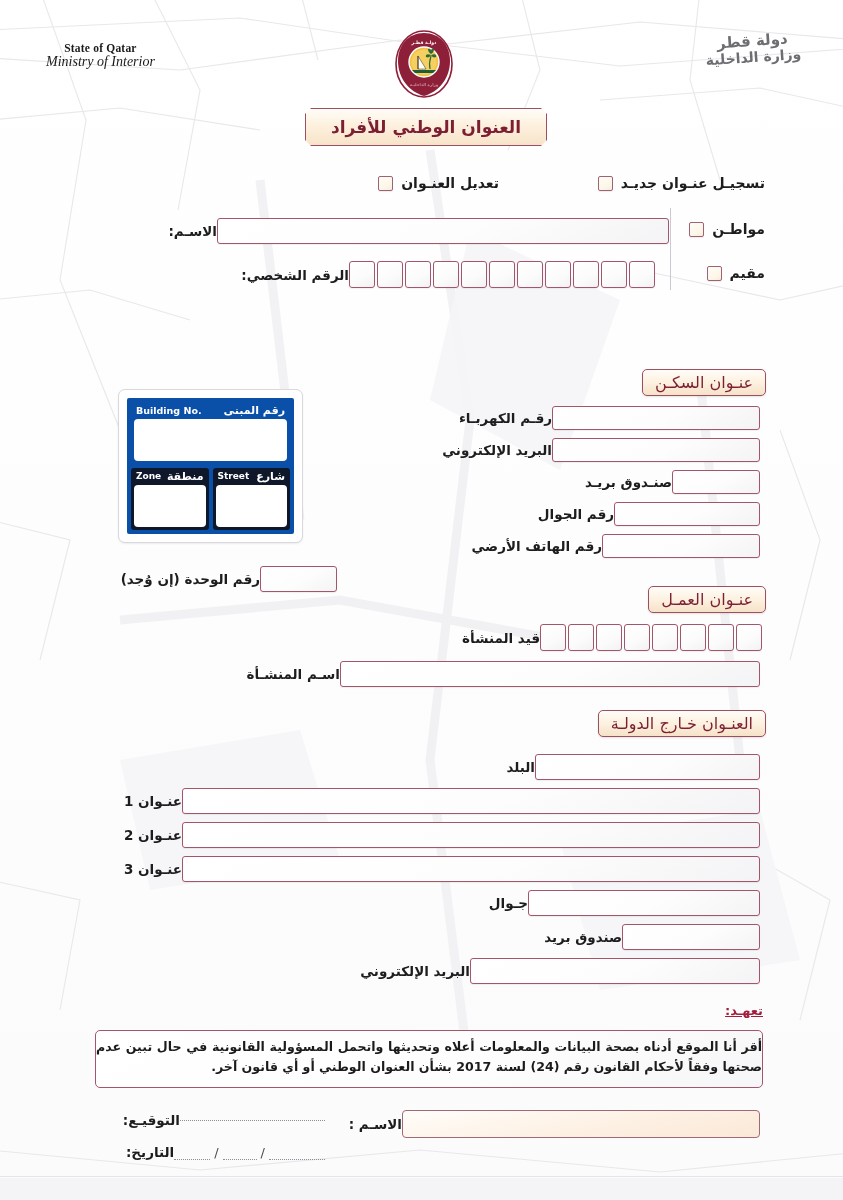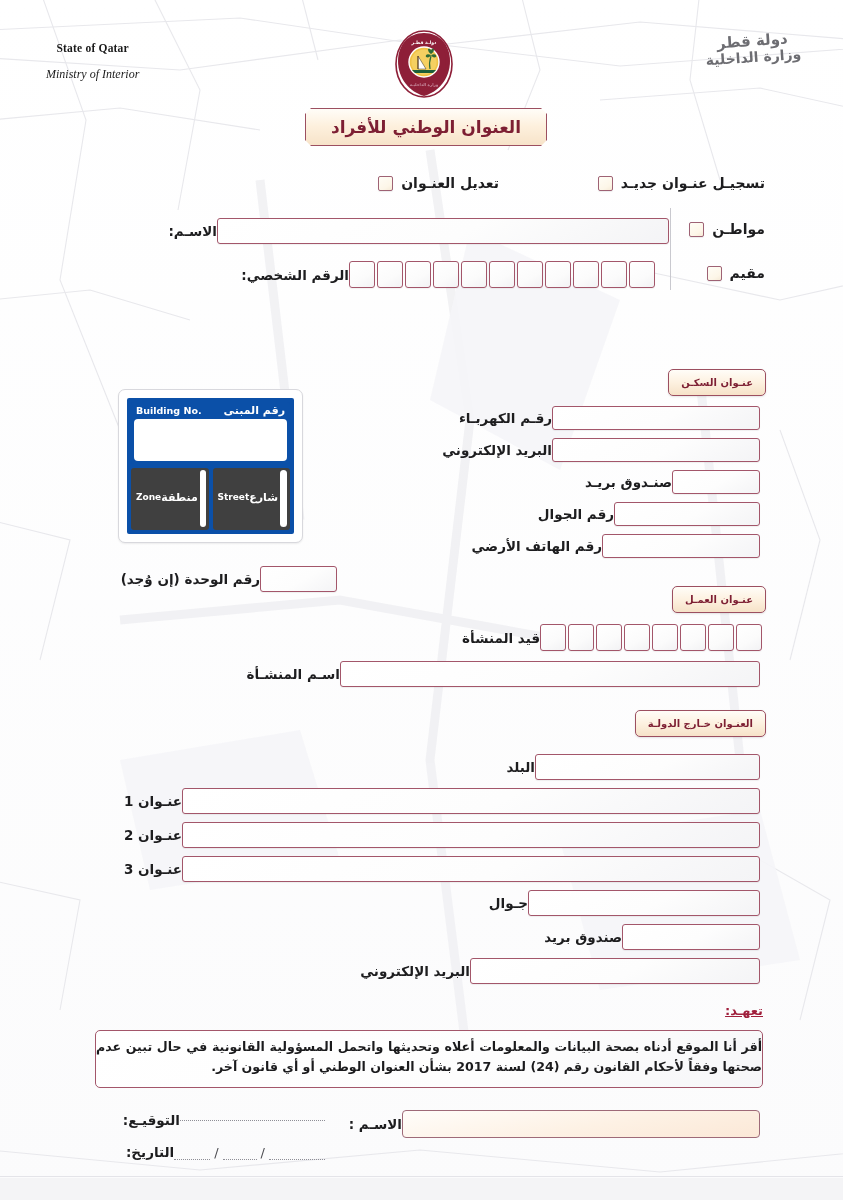--- a/index.html
+++ b/index.html
@@ -53,24 +53,24 @@
     color: #1a1a1a;
     font-family: "Liberation Serif", "DejaVu Serif", serif;
   }
   .hdr-en .l1 {
     font-size: 11.5px;
     font-weight: bold;
     letter-spacing: .2px;
     display: block;
   }
   .hdr-en .l2 {
-    font-size: 12px;
+    font-size: 14px;
     font-style: italic;
     display: block;
-    margin-top: 14px;
+    margin-top: 1px;
     white-space: nowrap;
   }
 
   .hdr-ar {
     position: absolute;
     right: 42px;
     top: 34px;
     text-align: center;
     color: #6d6d72;
     line-height: 1.0;
@@ -199,22 +199,22 @@
     border: 1.2px solid #9c4f60;
     border-radius: 5px;
     display: flex;
     align-items: center;
     justify-content: center;
     box-shadow: 0 1px 2px rgba(0,0,0,.10);
     padding: 0 12px;
     box-sizing: border-box;
   }
   .sect span {
-    font-size: 10px;
-    font-weight: bold;
+    font-size: 16px;
+    font-weight: normal;
     color: #7d1f33;
     direction: rtl;
     white-space: nowrap;
   }
 
   
   .sign-wrap {
     position: absolute;
     left: 118px;
     top: 389px;
@@ -267,26 +267,26 @@
     min-height: 10px;
   }
   .sign-bottom {
     display: flex;
     flex-direction: row;
     gap: 4px;
     height: 62px;
   }
   .sign-half {
     flex: 1 1 0;
-    background: #404040;
+    background: #0f172a;
     border-radius: 3px;
     padding: 2px 3px 3px 3px;
     box-sizing: border-box;
     display: flex;
-    flex-direction: row;
+    flex-direction: column;
     text-align: right;
   }
   .sign-half .sign-cap { font-size: 9px; }
 
   
   .dots {
     border-bottom: 1.6px dotted #8e8e96;
     height: 0;
   }
 

